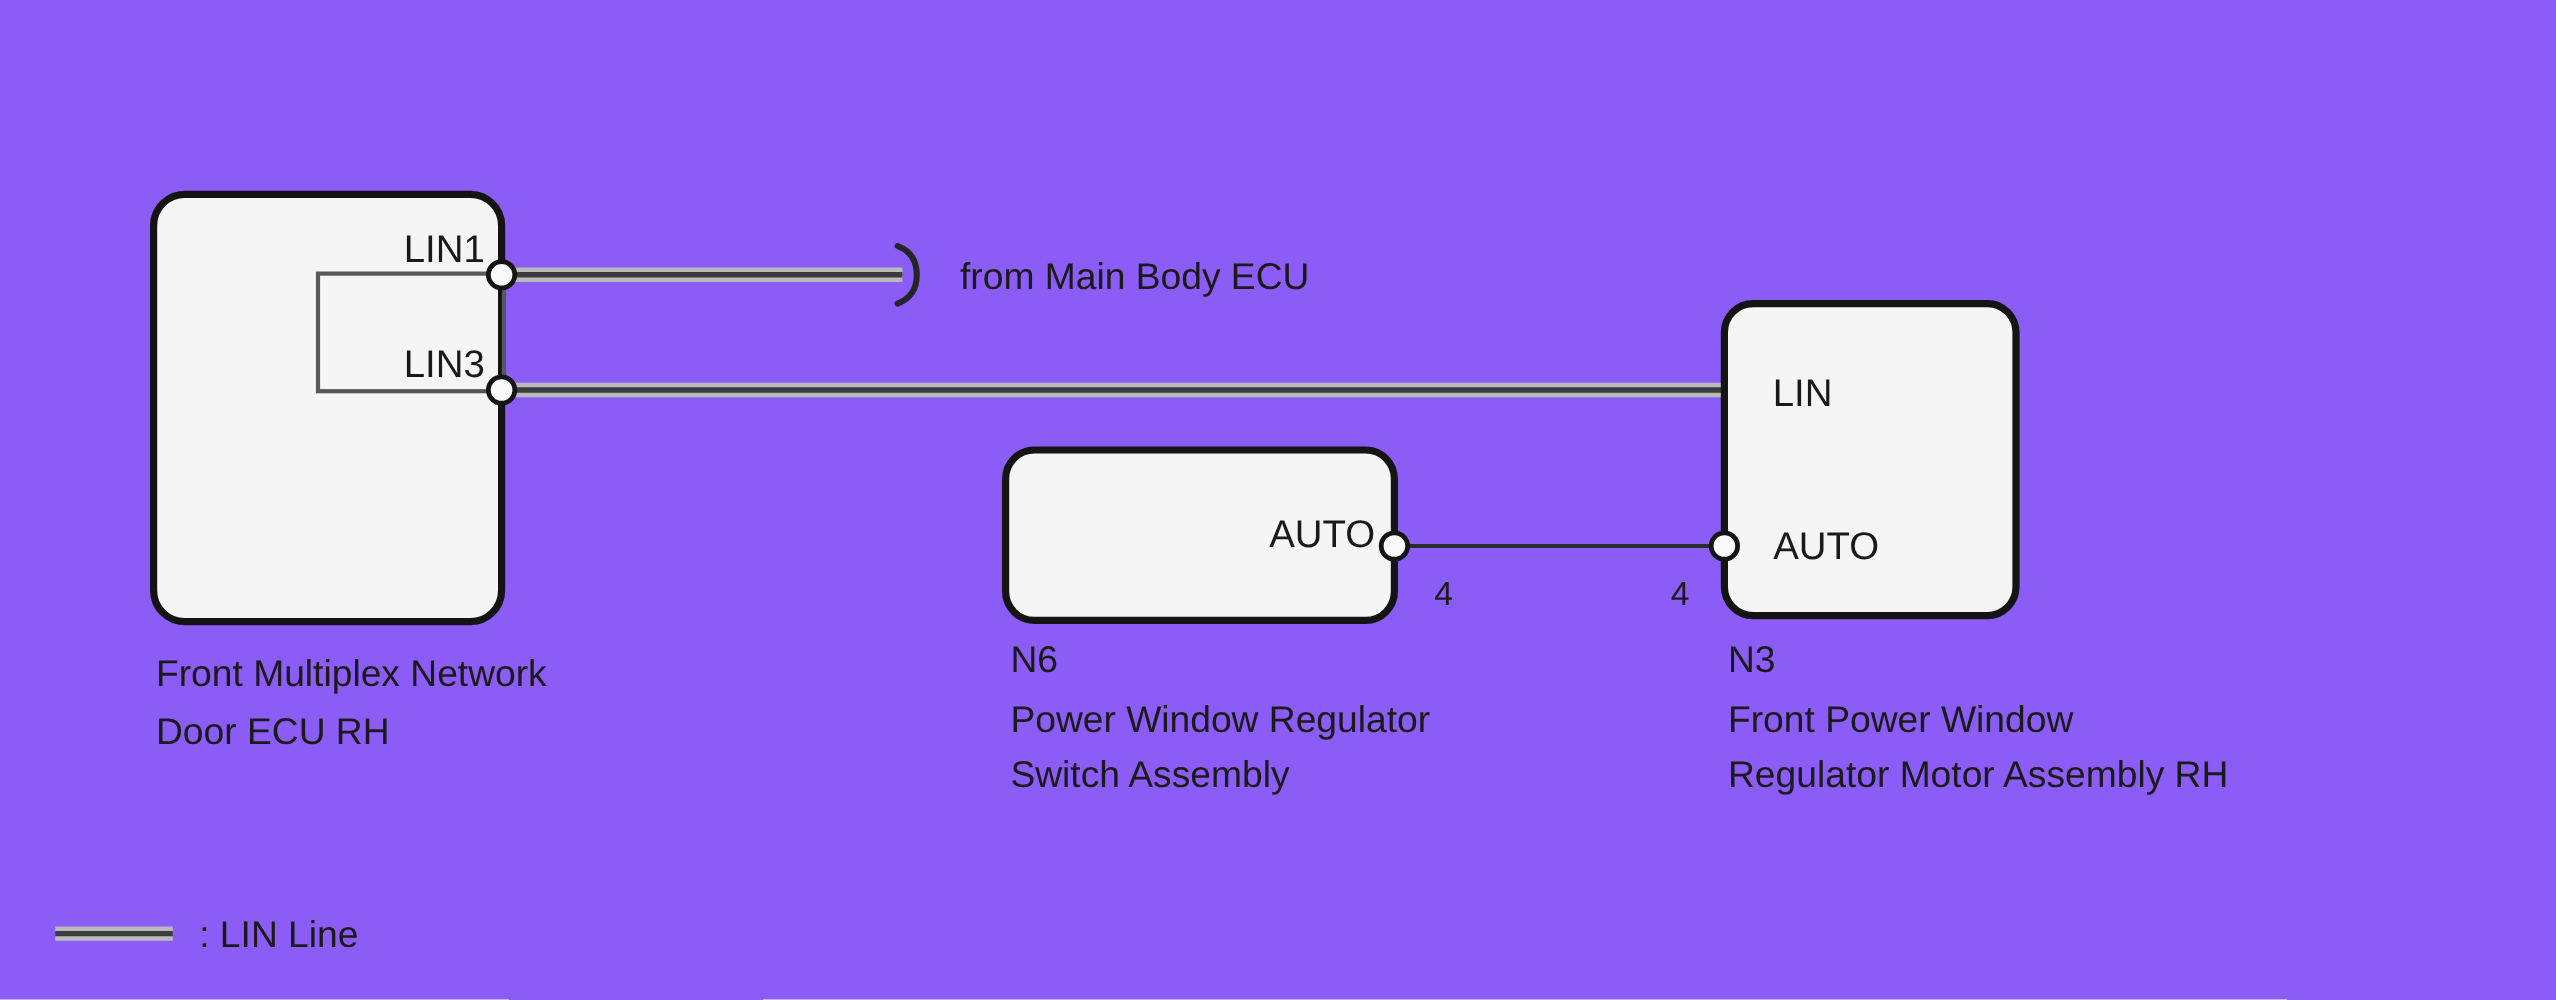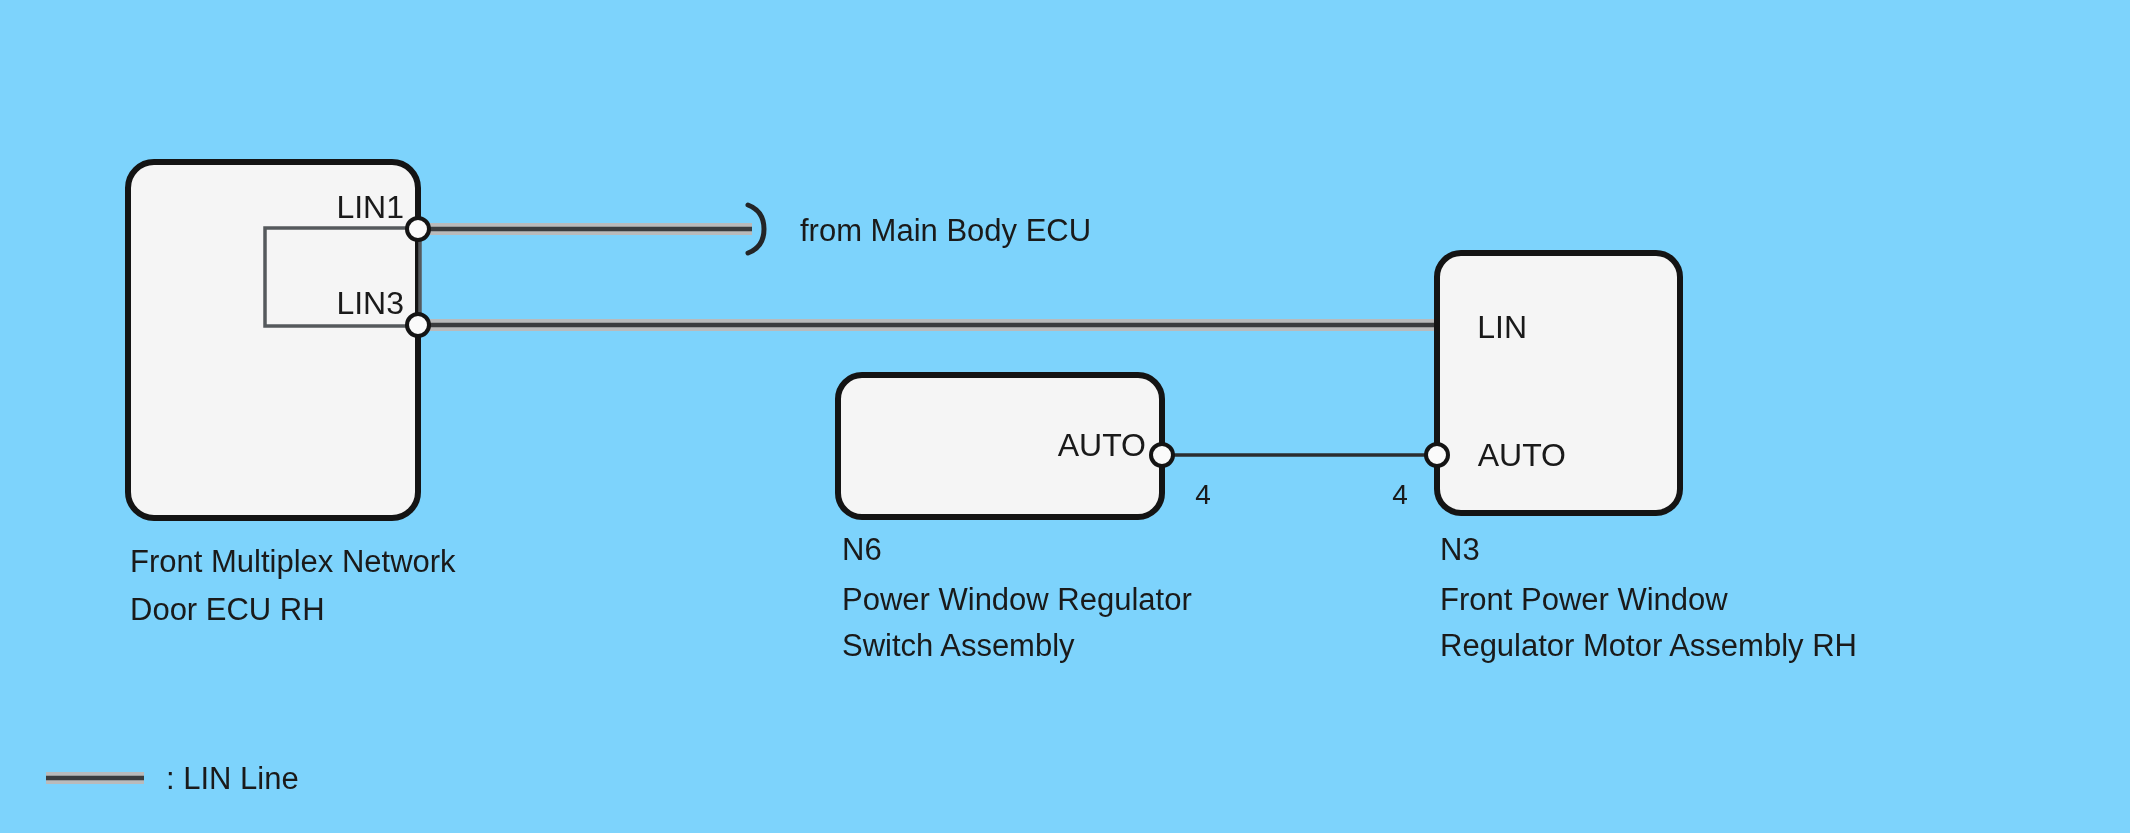--- a/index.html
+++ b/index.html
@@ -8,21 +8,21 @@
     padding: 0;
     background: #f5f5f5;
   }
   body {
     font-family: "Liberation Sans", sans-serif;
   }
   #diagram-root {
     position: relative;
     width: 2130px;
     height: 833px;
-    background: #7dd3fc;
+    background: #8b5cf6;
     overflow: hidden;
   }
   #diagram-svg {
     position: absolute;
     top: 0;
     left: 0;
     width: 2130px;
     height: 833px;
     display: block;
   }

